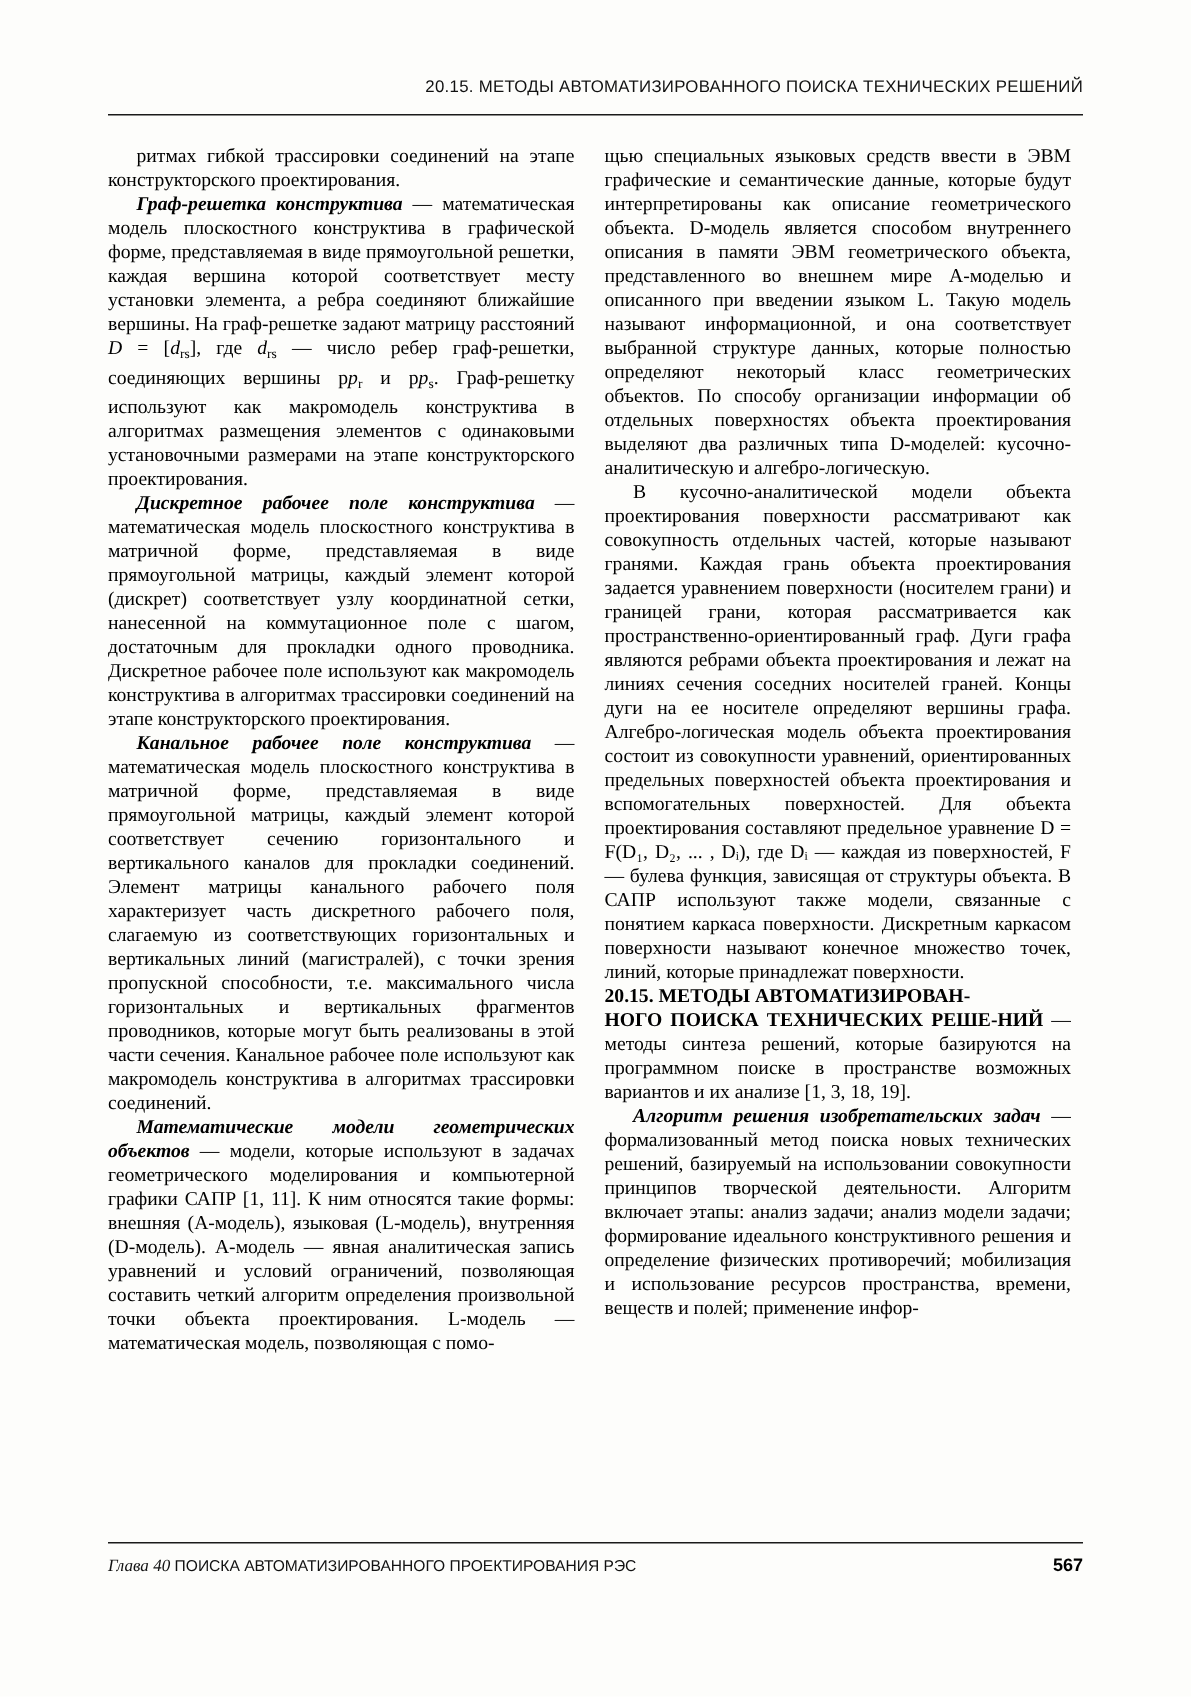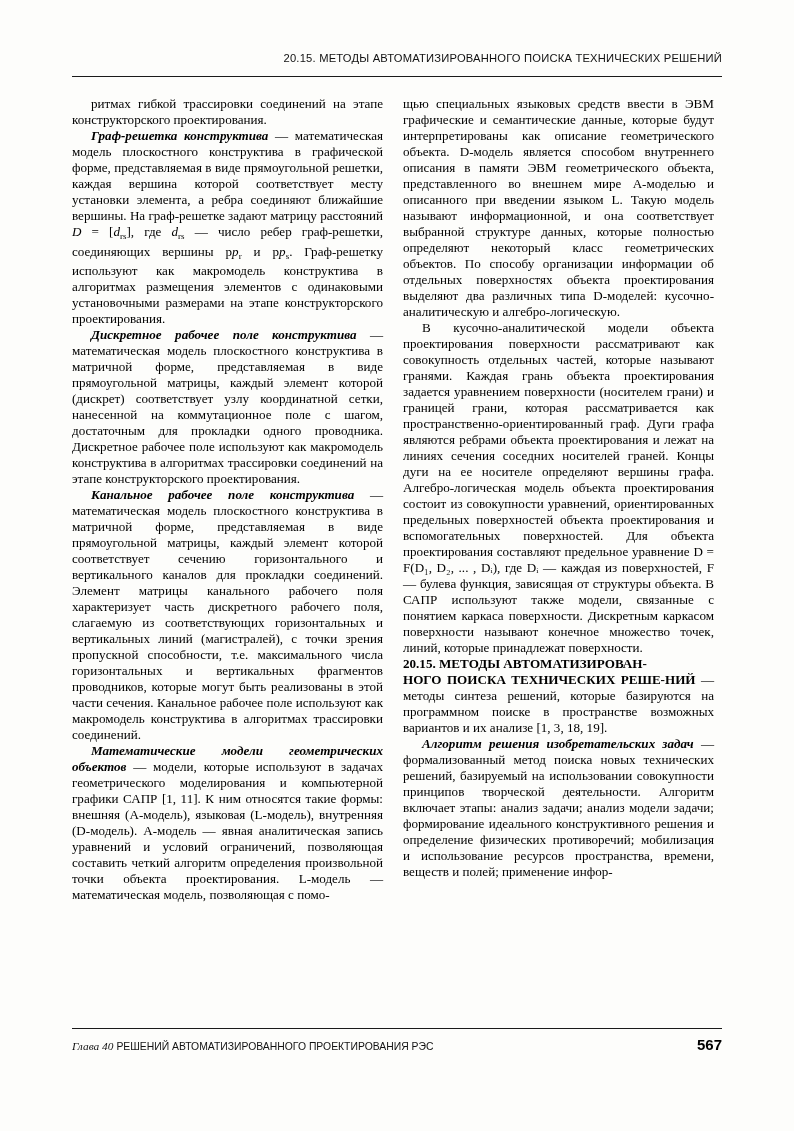--- a/index.html
+++ b/index.html
@@ -104,21 +104,21 @@
     font-size: 10.4px;
     color: #111;
   }
   .footer-left .chap {
     font-style: italic;
     font-family: "Liberation Serif", serif;
     font-size: 11.4px;
   }
   .footer-right {
     font-family: "Liberation Sans", sans-serif;
-    font-size: 15px;
+    font-size: 12px;
     font-weight: bold;
   }
 </style>
 </head>
 <body>
 
 <div class="page">
 
   <div class="header">20.15. МЕТОДЫ АВТОМАТИЗИРОВАННОГО ПОИСКА ТЕХНИЧЕСКИХ РЕШЕНИЙ</div>
   <div class="header-rule"></div>
@@ -144,17 +144,17 @@
 
       <p class="sec-block noindent"><span class="sec-head">20.15. МЕТОДЫ АВТОМАТИЗИРОВАН-</span><br><span class="sec-head">НОГО ПОИСКА ТЕХНИЧЕСКИХ РЕШЕ-</span><span class="sec-head">НИЙ</span><span> — методы синтеза решений, которые базируются на программном поиске в пространстве возможных вариантов и их анализе [1, 3, 18, 19].</span></p>
 
       <p><span class="lead">Алгоритм решения изобретательских задач</span><span> — формализованный метод поиска новых технических решений, базируемый на использовании совокупности принципов творческой деятельности. Алгоритм включает этапы: анализ задачи; анализ модели задачи; формирование идеального конструктивного решения и определение физических противоречий; мобилизация и использование ресурсов пространства, времени, веществ и полей; применение инфор-</span></p>
     </div>
 
   </div>
 
   <div class="footer-rule"></div>
   <div class="footer">
-    <div class="footer-left"><span class="chap">Глава 40</span> <span>РЕШЕНИЙ АВТОМАТИЗИРОВАННОГО ПРОЕКТИРОВАНИЯ РЭС</span></div>
+    <div class="footer-left"><span class="chap">Глава 40</span> <span>ПОИСКА АВТОМАТИЗИРОВАННОГО ПРОЕКТИРОВАНИЯ РЭС</span></div>
     <div class="footer-right">567</div>
   </div>
 
 </div>
 
 </body></html>

